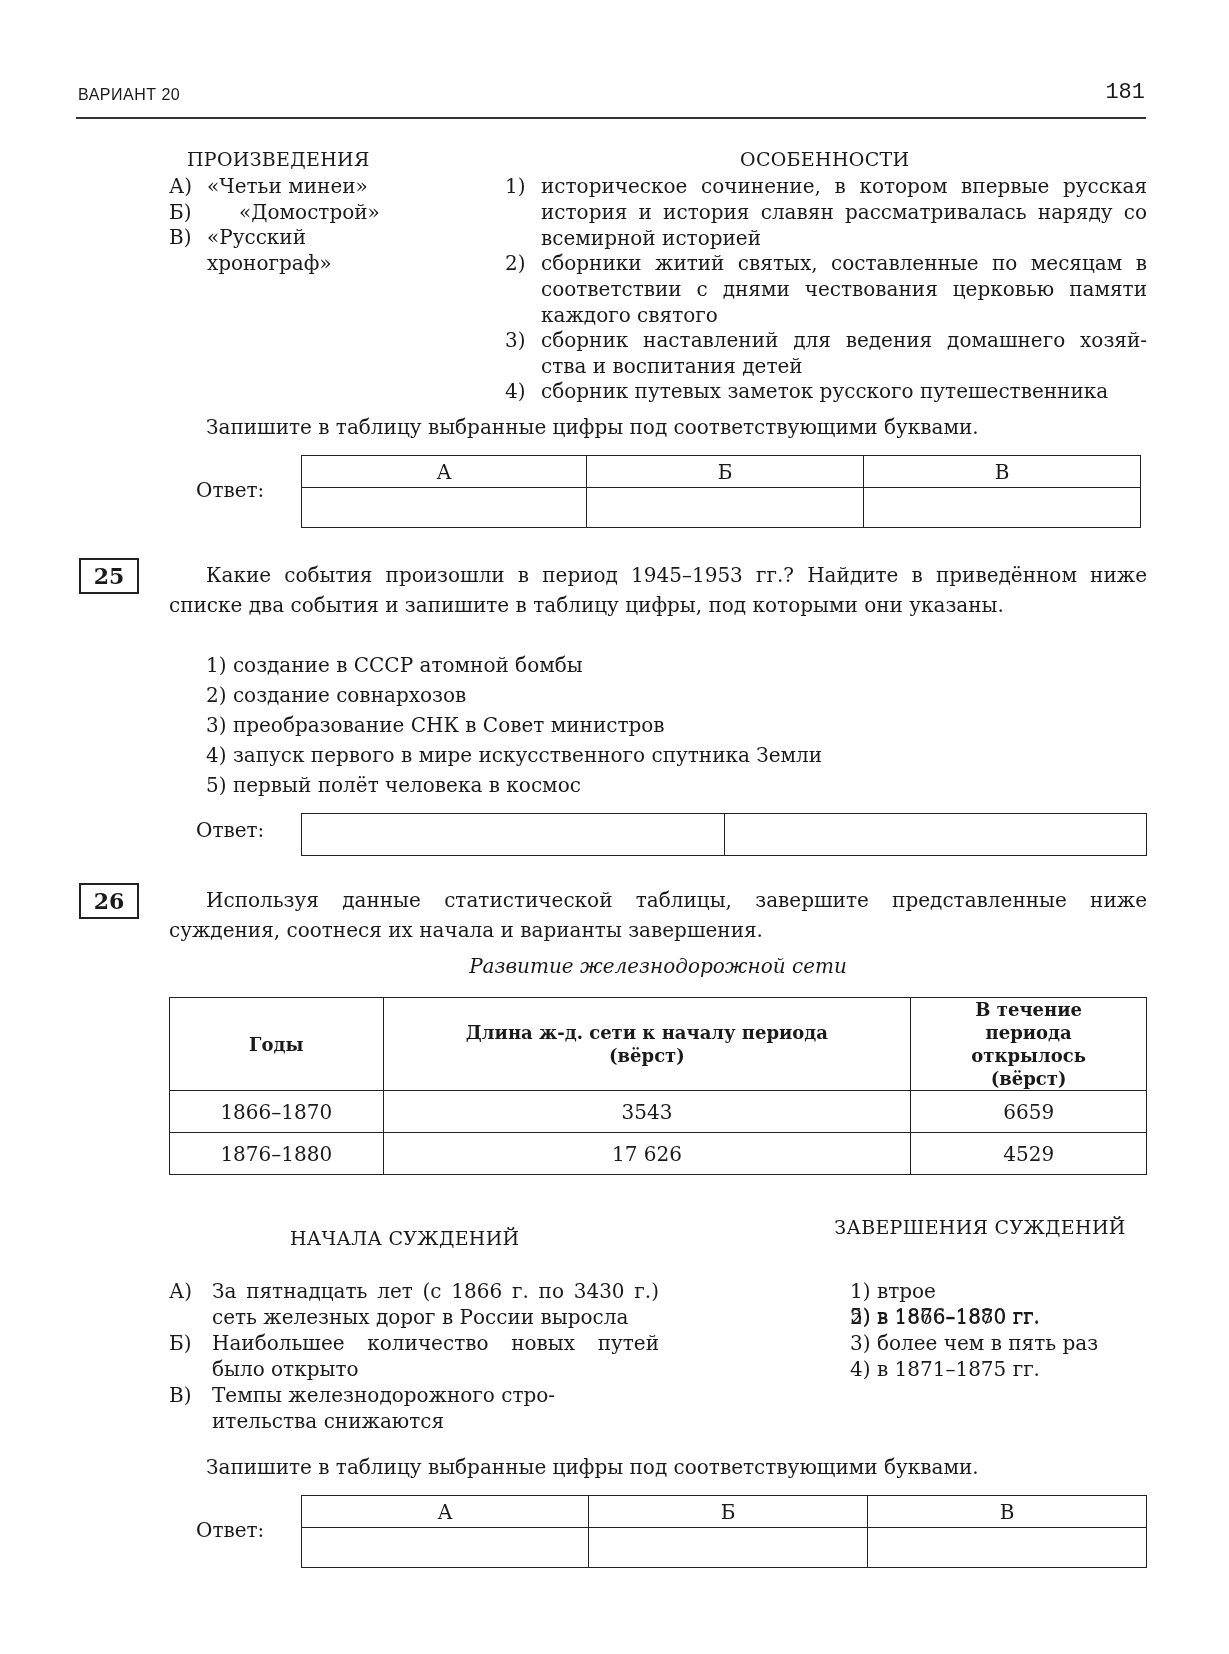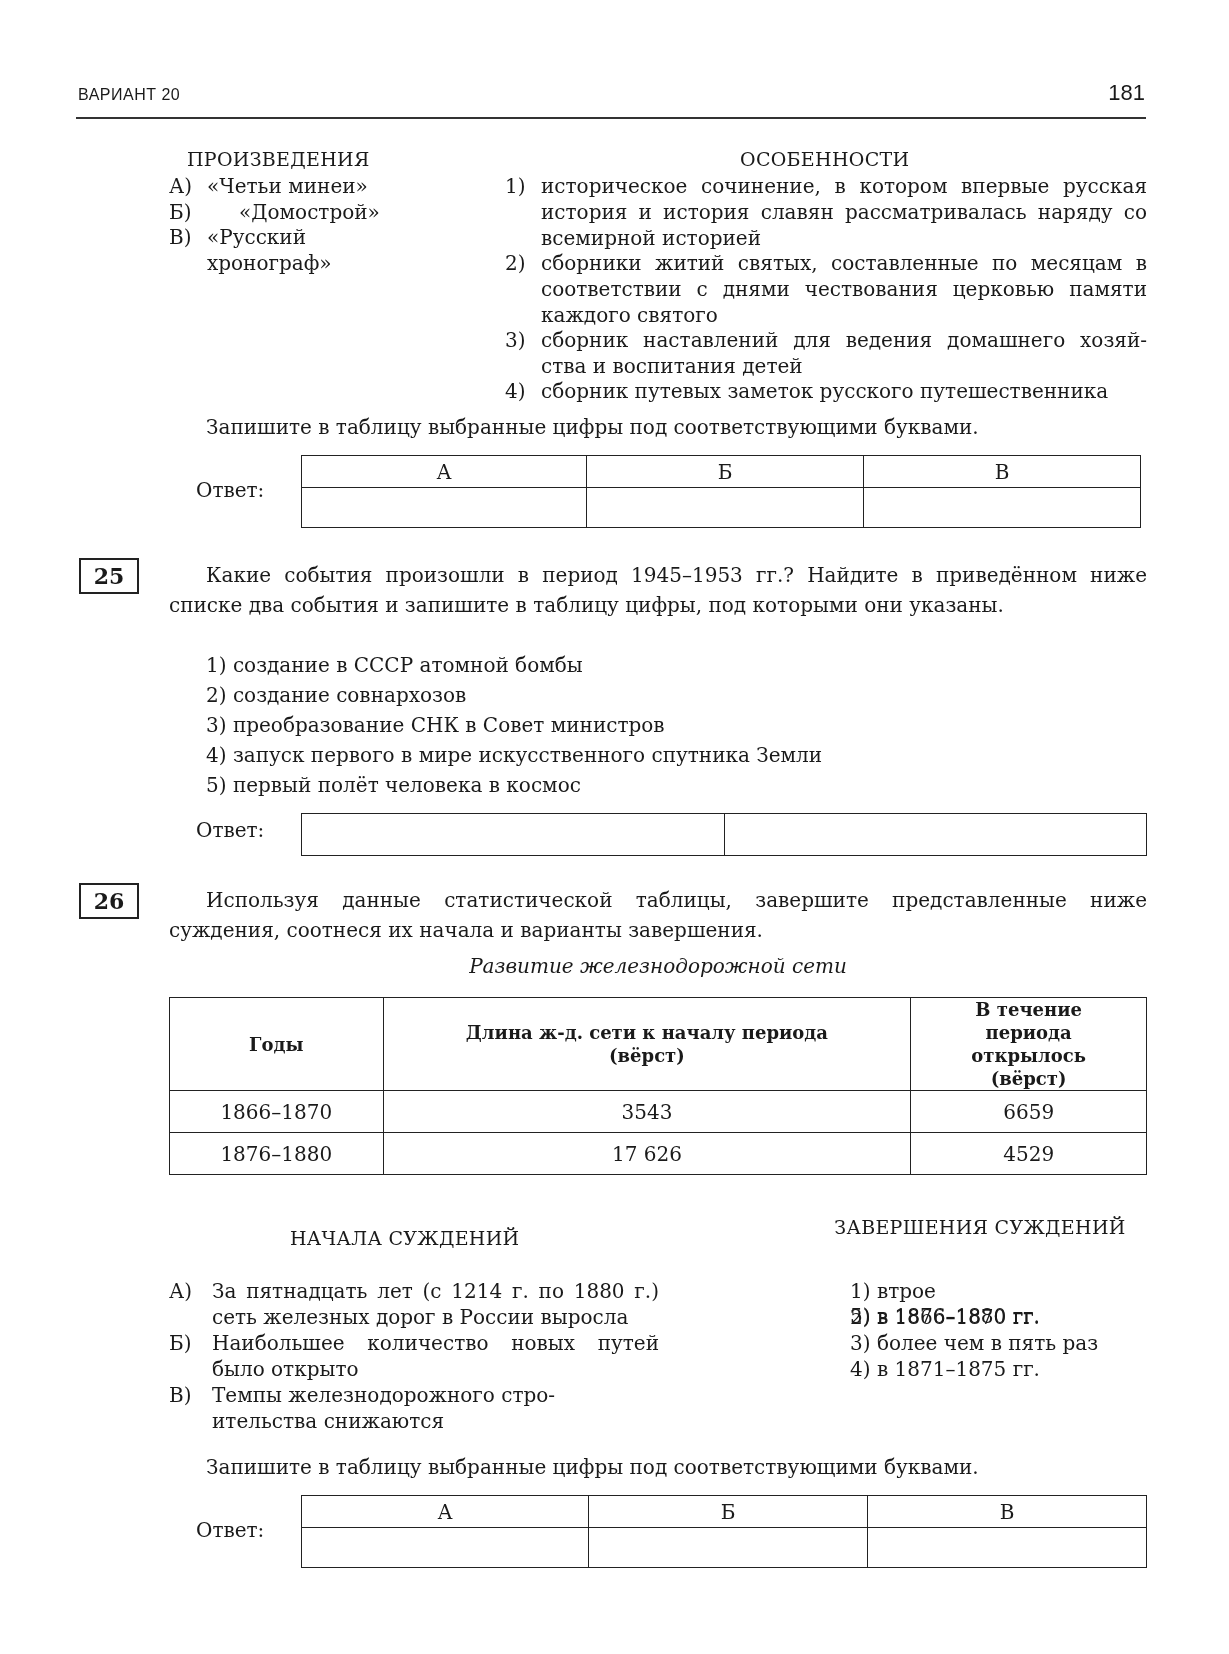--- a/index.html
+++ b/index.html
@@ -3,21 +3,21 @@
 <meta charset="utf-8">
 <style>
   html, body { margin: 0; padding: 0; background: #ffffff; }
   body {
     width: 1229px; height: 1654px; position: relative; overflow: hidden;
     font-family: "DejaVu Serif", "Liberation Serif", serif;
     color: #1a1a1a;
   }
   .abs { position: absolute; }
   .hdr-left { left: 78px; top: 86px; font-family: "Liberation Sans", sans-serif; font-size: 16px; letter-spacing: 0.5px; }
-  .hdr-right { right: 84px; top: 80px; font-family: Liberation Sans, sans-serif; font-size: 22px; }
+  .hdr-right { right: 84px; top: 80px; font-family: Liberation Mono, monospace; font-size: 22px; }
   .hdr-rule { left: 76px; top: 117px; width: 1070px; height: 0; border-top: 2px solid #333; }
 
   .txt { font-size: 20px; line-height: 26px; }
   .cap { font-size: 19px; letter-spacing: 0.3px; }
   .li { position: absolute; font-size: 20px; line-height: 26px; }
   .li .n { position: absolute; left: 0; }
   .li .t { position: absolute; left: 36px; right: 0; text-align: justify; }
   .qbox { position: absolute; width: 56px; height: 32px; border: 2px solid #222; font-weight: bold; font-size: 22px; text-align: center; line-height: 32px; }
 
   table.ans { position: absolute; border-collapse: collapse; }
@@ -135,21 +135,21 @@
   </table>
 
 <div class="abs cap" style="left:290px; top:1227px;">НАЧАЛА СУЖДЕНИЙ</div>
 <div class="abs cap" style="left:815px; top:1214px; width:330px; text-align:center; line-height:26px;">
   <div>ЗАВЕРШЕНИЯ СУЖДЕНИЙ</div>
 </div>
 
 <div>
   <div class="li" style="left:169px; top:1278px; width:490px; height:52px;">
     <span class="n">А)</span>
-    <span class="t" style="left:43px;">За пятнадцать лет (с 1214 г. по 1880 г.) сеть железных дорог в России выросла</span>
+    <span class="t" style="left:43px;">За пятнадцать лет (с 1866 г. по 3430 г.) сеть железных дорог в России выросла</span>
   </div>
   <div class="li" style="left:169px; top:1330px; width:490px; height:52px;">
     <span class="n">Б)</span>
     <span class="t" style="left:43px;">Наибольшее количество новых путей было открыто</span>
   </div>
   <div class="li" style="left:169px; top:1382px; width:420px; height:52px;">
     <span class="n">В)</span>
     <span class="t" style="left:43px; text-align:left;">Темпы железнодорожного стро-ительства снижаются</span>
   </div>
 </div>

